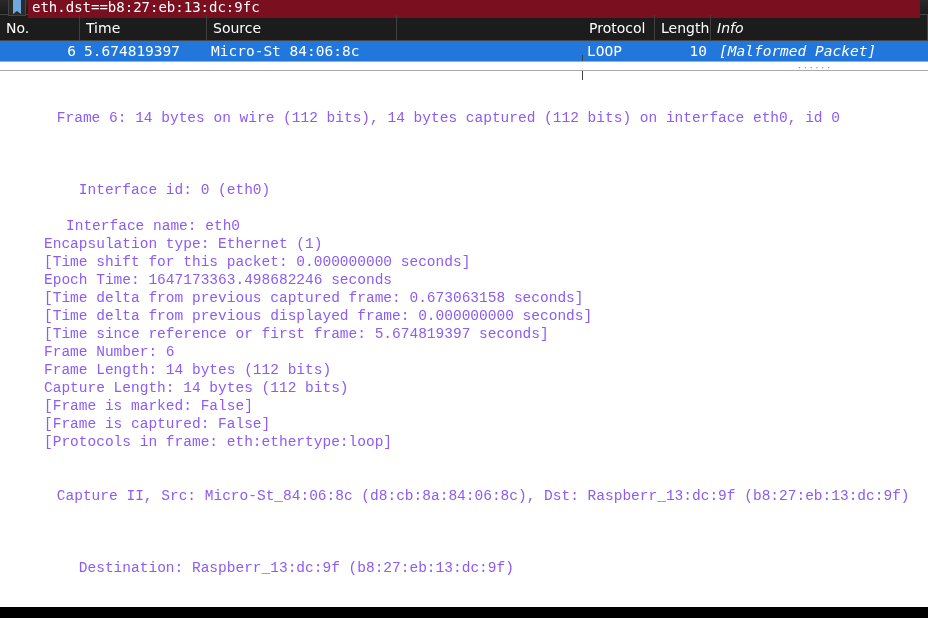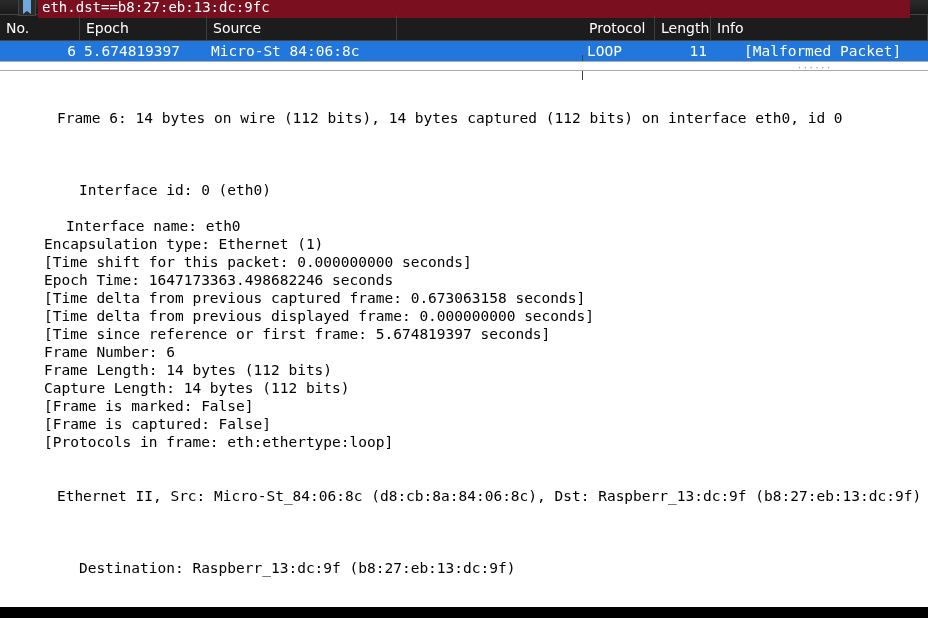--- a/index.html
+++ b/index.html
@@ -15,21 +15,21 @@
   font-size: 14px;
   background: #000;
   color: #ddd;
 }
 .filter-bar {
   height: 15px;
   background: linear-gradient(#2a2a2a, #1a1a1a);
   display: flex;
   align-items: center;
   border-bottom: 1px solid #444;
-  padding: 2px 18px;
+  padding: 2px 8px;
 }
 .bookmark-icon {
   width: 18px;
   height: 18px;
   display: flex;
   align-items: center;
   justify-content: center;
   background: #2b2b2b;
   border: 1px solid #444;
   margin-right: 2px;
@@ -86,21 +86,21 @@
   padding: 0 4px;
   white-space: nowrap;
   overflow: hidden;
 }
 .col-no     { width: 80px; text-align: right;}
 .col-time   { width: 127px; }
 .col-src    { width: 190px; }
 .col-dst    { width: 186px; margin-top: 40px; }
 .col-proto  { width: 72px; }
 .col-len    { width: 56px; text-align: right;}
-.col-info   { flex: 1; }
+.col-info   { flex: 1; font-style: italic; }
 
 .splitter {
   height: 10px;
   background: #fff;
   border-top: 1px solid #aaa;
   border-bottom: 1px solid #aaa;
   position: relative;
   cursor: row-resize;
 }
 .splitter .grip {
@@ -108,26 +108,27 @@
   right: 96px;
   top: 2px;
   font-size: 8px;
   letter-spacing: 1px;
   color: #888;
 }
 
 
 .details {
   background: #fff;
-  color: #000000;
+  color: #8b5cf6;
   font-size: 14.5px;
   line-height: 18px;
   padding: 2px 0 0 0;
   height: calc(618px - 26px - 26px - 20px - 10px);
   overflow: hidden;
+  font-family: Liberation Mono, monospace;
 }
 .node {
   position: relative;
   white-space: pre;
 }
 .lvl0 { padding-left: 22px; }
 .lvl1 { padding-left: 44px; }
 .lvl2 { padding-left: 66px; }
 </style>
 </head>
@@ -138,35 +139,35 @@
     <svg viewBox="0 0 10 14">
         <path d="M1 0 h8 v14 l-4 -3 l-4 3 z" fill="#6fa8dc"></path>
       </svg>
   </div>
   <input class="filter-input" value="eth.dst==b8:27:eb:13:dc:9fc" style="">
 </div>
 
 <div class="packet-list">
   <div class="plist-header">
     <div class="col col-no" style="text-align:left;">No.</div>
-    <div class="col col-time">Epoch</div>
+    <div class="col col-time">Time</div>
     <div class="col col-src">Source</div>
     <div class="col col-dst">Destination</div>
     <div class="col col-proto">Protocol</div>
     <div class="col col-len" style="text-align:left;">Length</div>
     <div class="col col-info">Info</div>
   </div>
   <div class="plist-row selected">
     <div class="col col-no">6</div>
     <div class="col col-time">5.674819397</div>
     <div class="col col-src">Micro-St_84:06:8c</div>
     <div class="col col-dst">Raspberr_13:dc:9f</div>
     <div class="col col-proto">LOOP</div>
-    <div class="col col-len">11</div>
-    <div class="col col-info" style="padding-left:8px;margin-left:25px;">[Malformed Packet]</div>
+    <div class="col col-len">10</div>
+    <div class="col col-info" style="padding-left:8px;">[Malformed Packet]</div>
   </div>
 </div>
 
 <div class="splitter">
   <span class="grip">······</span>
 </div>
 
 <div class="details">
   <div class="node lvl0">
     
@@ -184,20 +185,20 @@
   <div class="node lvl1"><span>[Time delta from previous displayed frame: 0.000000000 seconds]</span></div>
   <div class="node lvl1"><span>[Time since reference or first frame: 5.674819397 seconds]</span></div>
   <div class="node lvl1"><span>Frame Number: 6</span></div>
   <div class="node lvl1"><span>Frame Length: 14 bytes (112 bits)</span></div>
   <div class="node lvl1"><span>Capture Length: 14 bytes (112 bits)</span></div>
   <div class="node lvl1"><span>[Frame is marked: False]</span></div>
   <div class="node lvl1"><span>[Frame is captured: False]</span></div>
   <div class="node lvl1"><span>[Protocols in frame: eth:ethertype:loop]</span></div>
   <div class="node lvl0">
     
-    <span>Ethernet II, Src: Micro-St_84:06:8c (d8:cb:8a:84:06:8c), Dst: Raspberr_13:dc:9f (b8:27:eb:13:dc:9f)</span>
+    <span>Capture II, Src: Micro-St_84:06:8c (d8:cb:8a:84:06:8c), Dst: Raspberr_13:dc:9f (b8:27:eb:13:dc:9f)</span>
   </div>
   <div class="node lvl1">
     
     <span>Destination: Raspberr_13:dc:9f (b8:27:eb:13:dc:9f)</span>
   </div>
 
 </div>
 
 </body></html>

